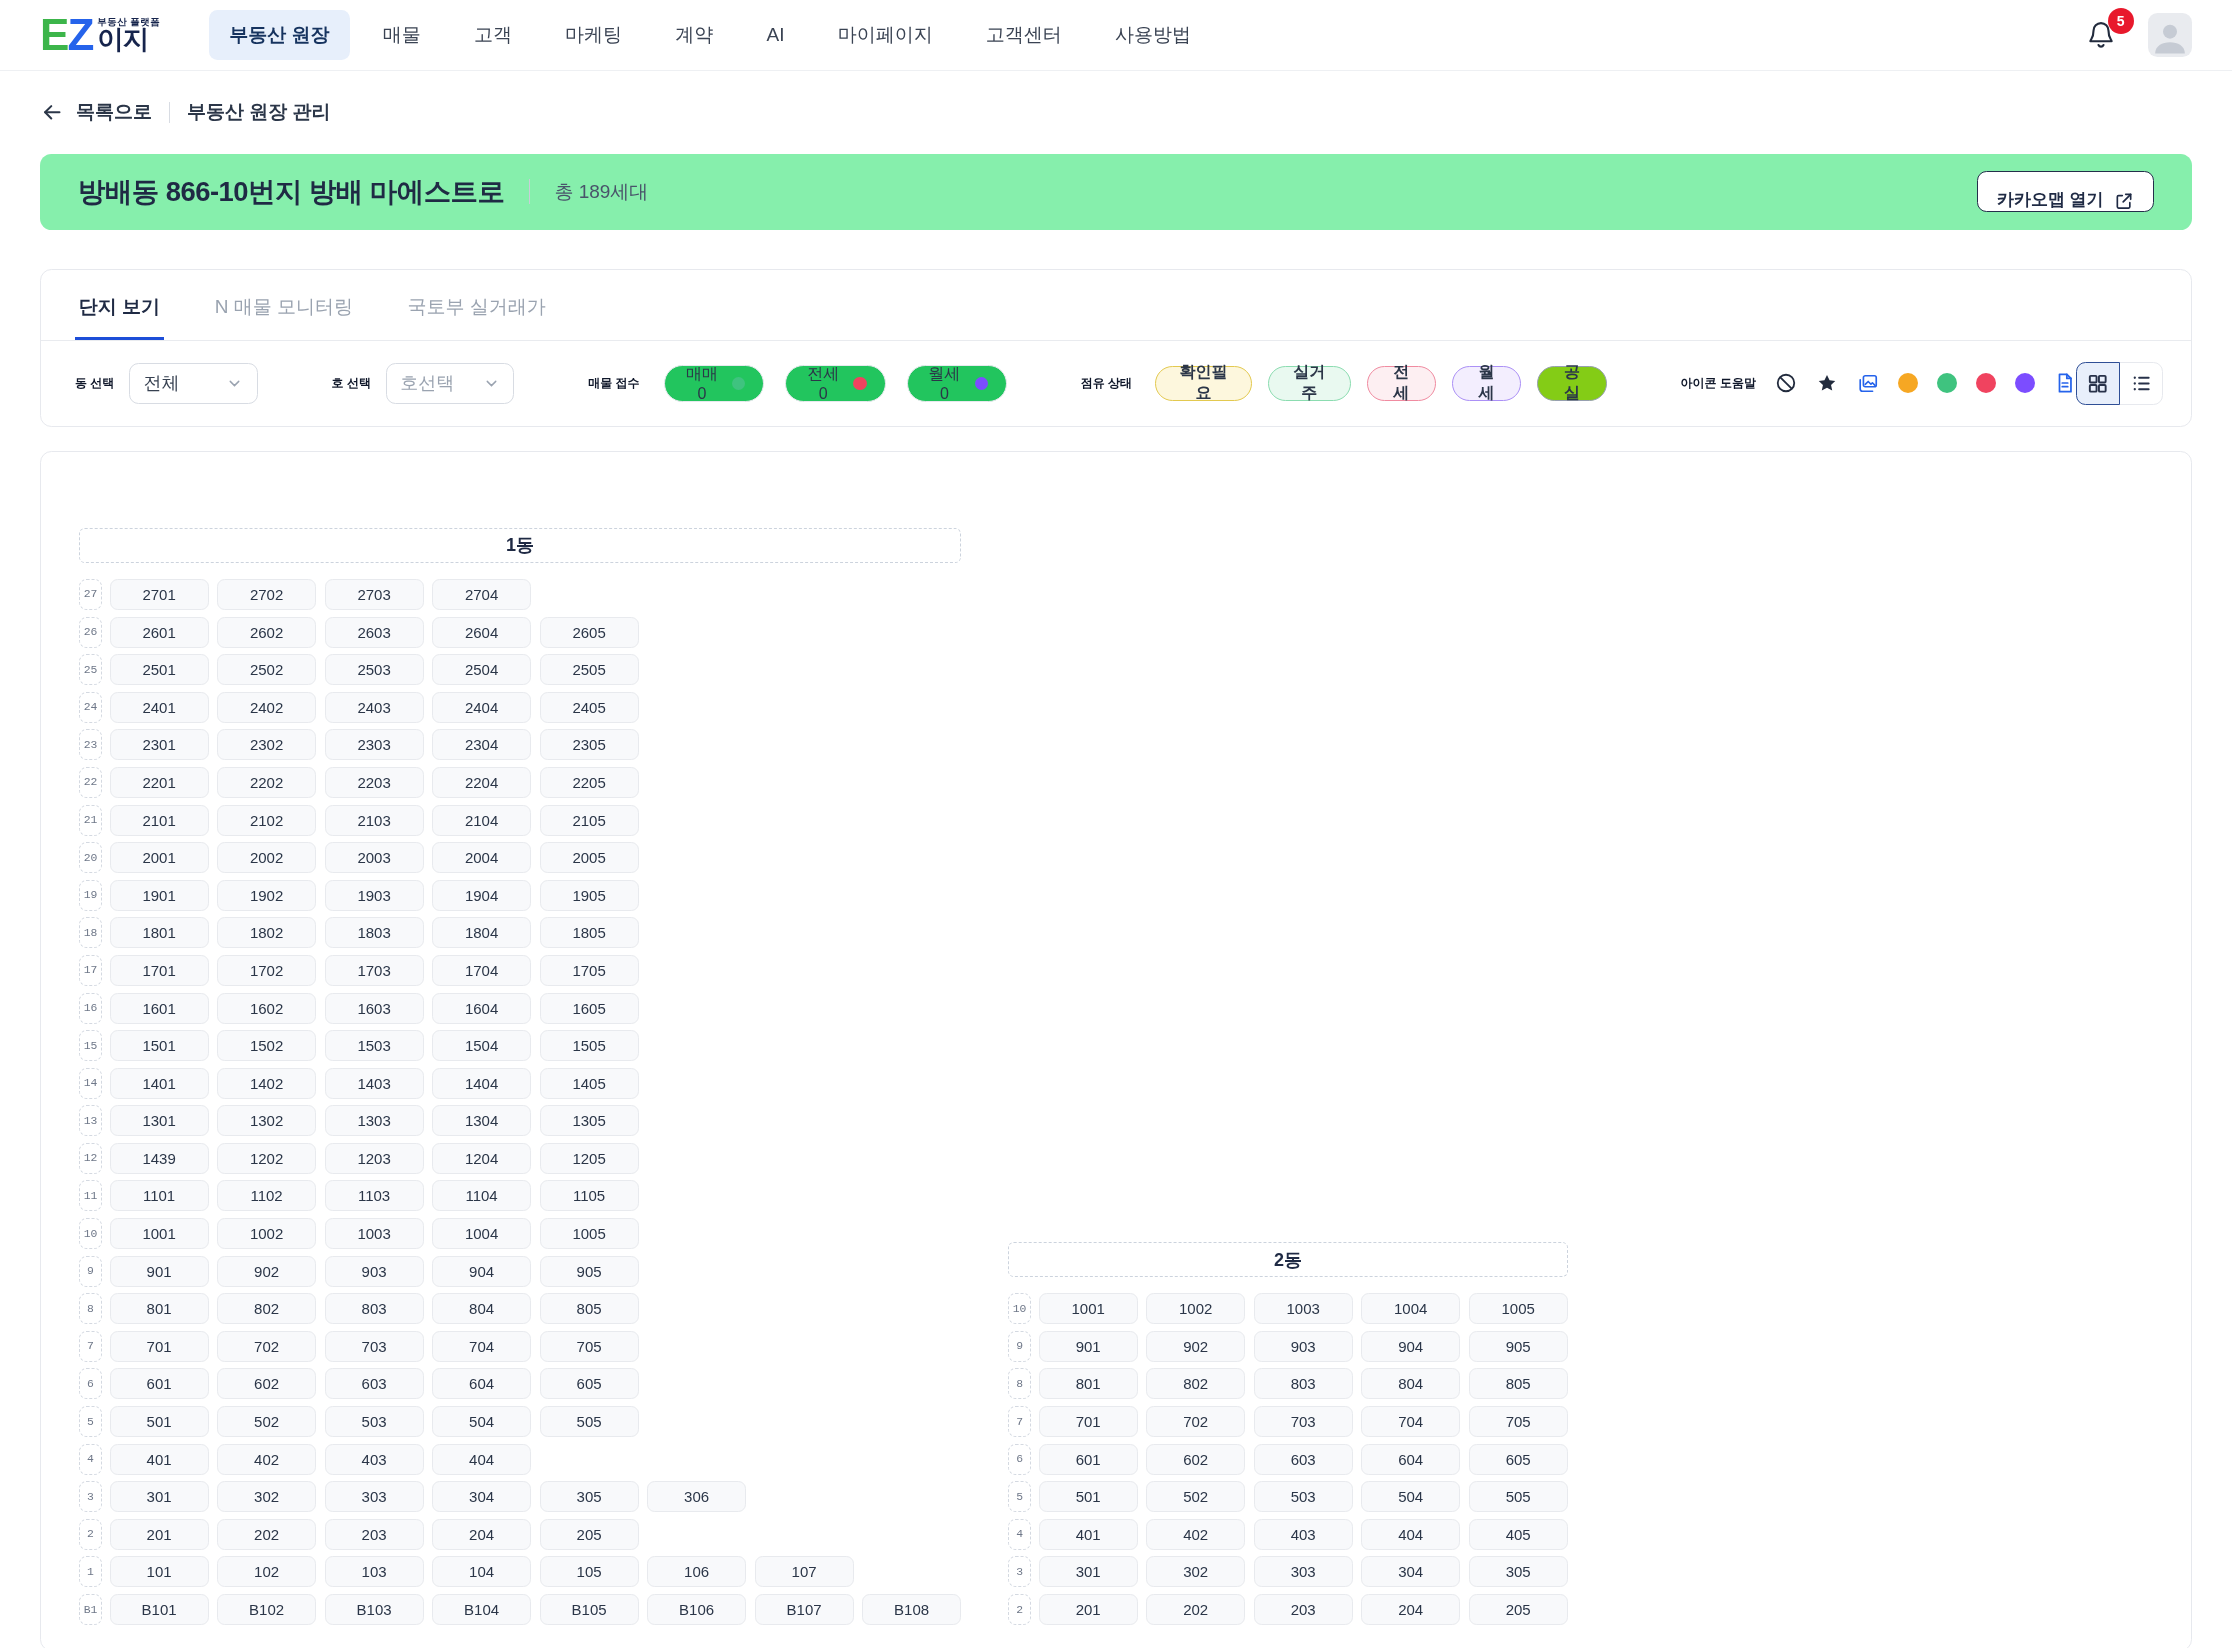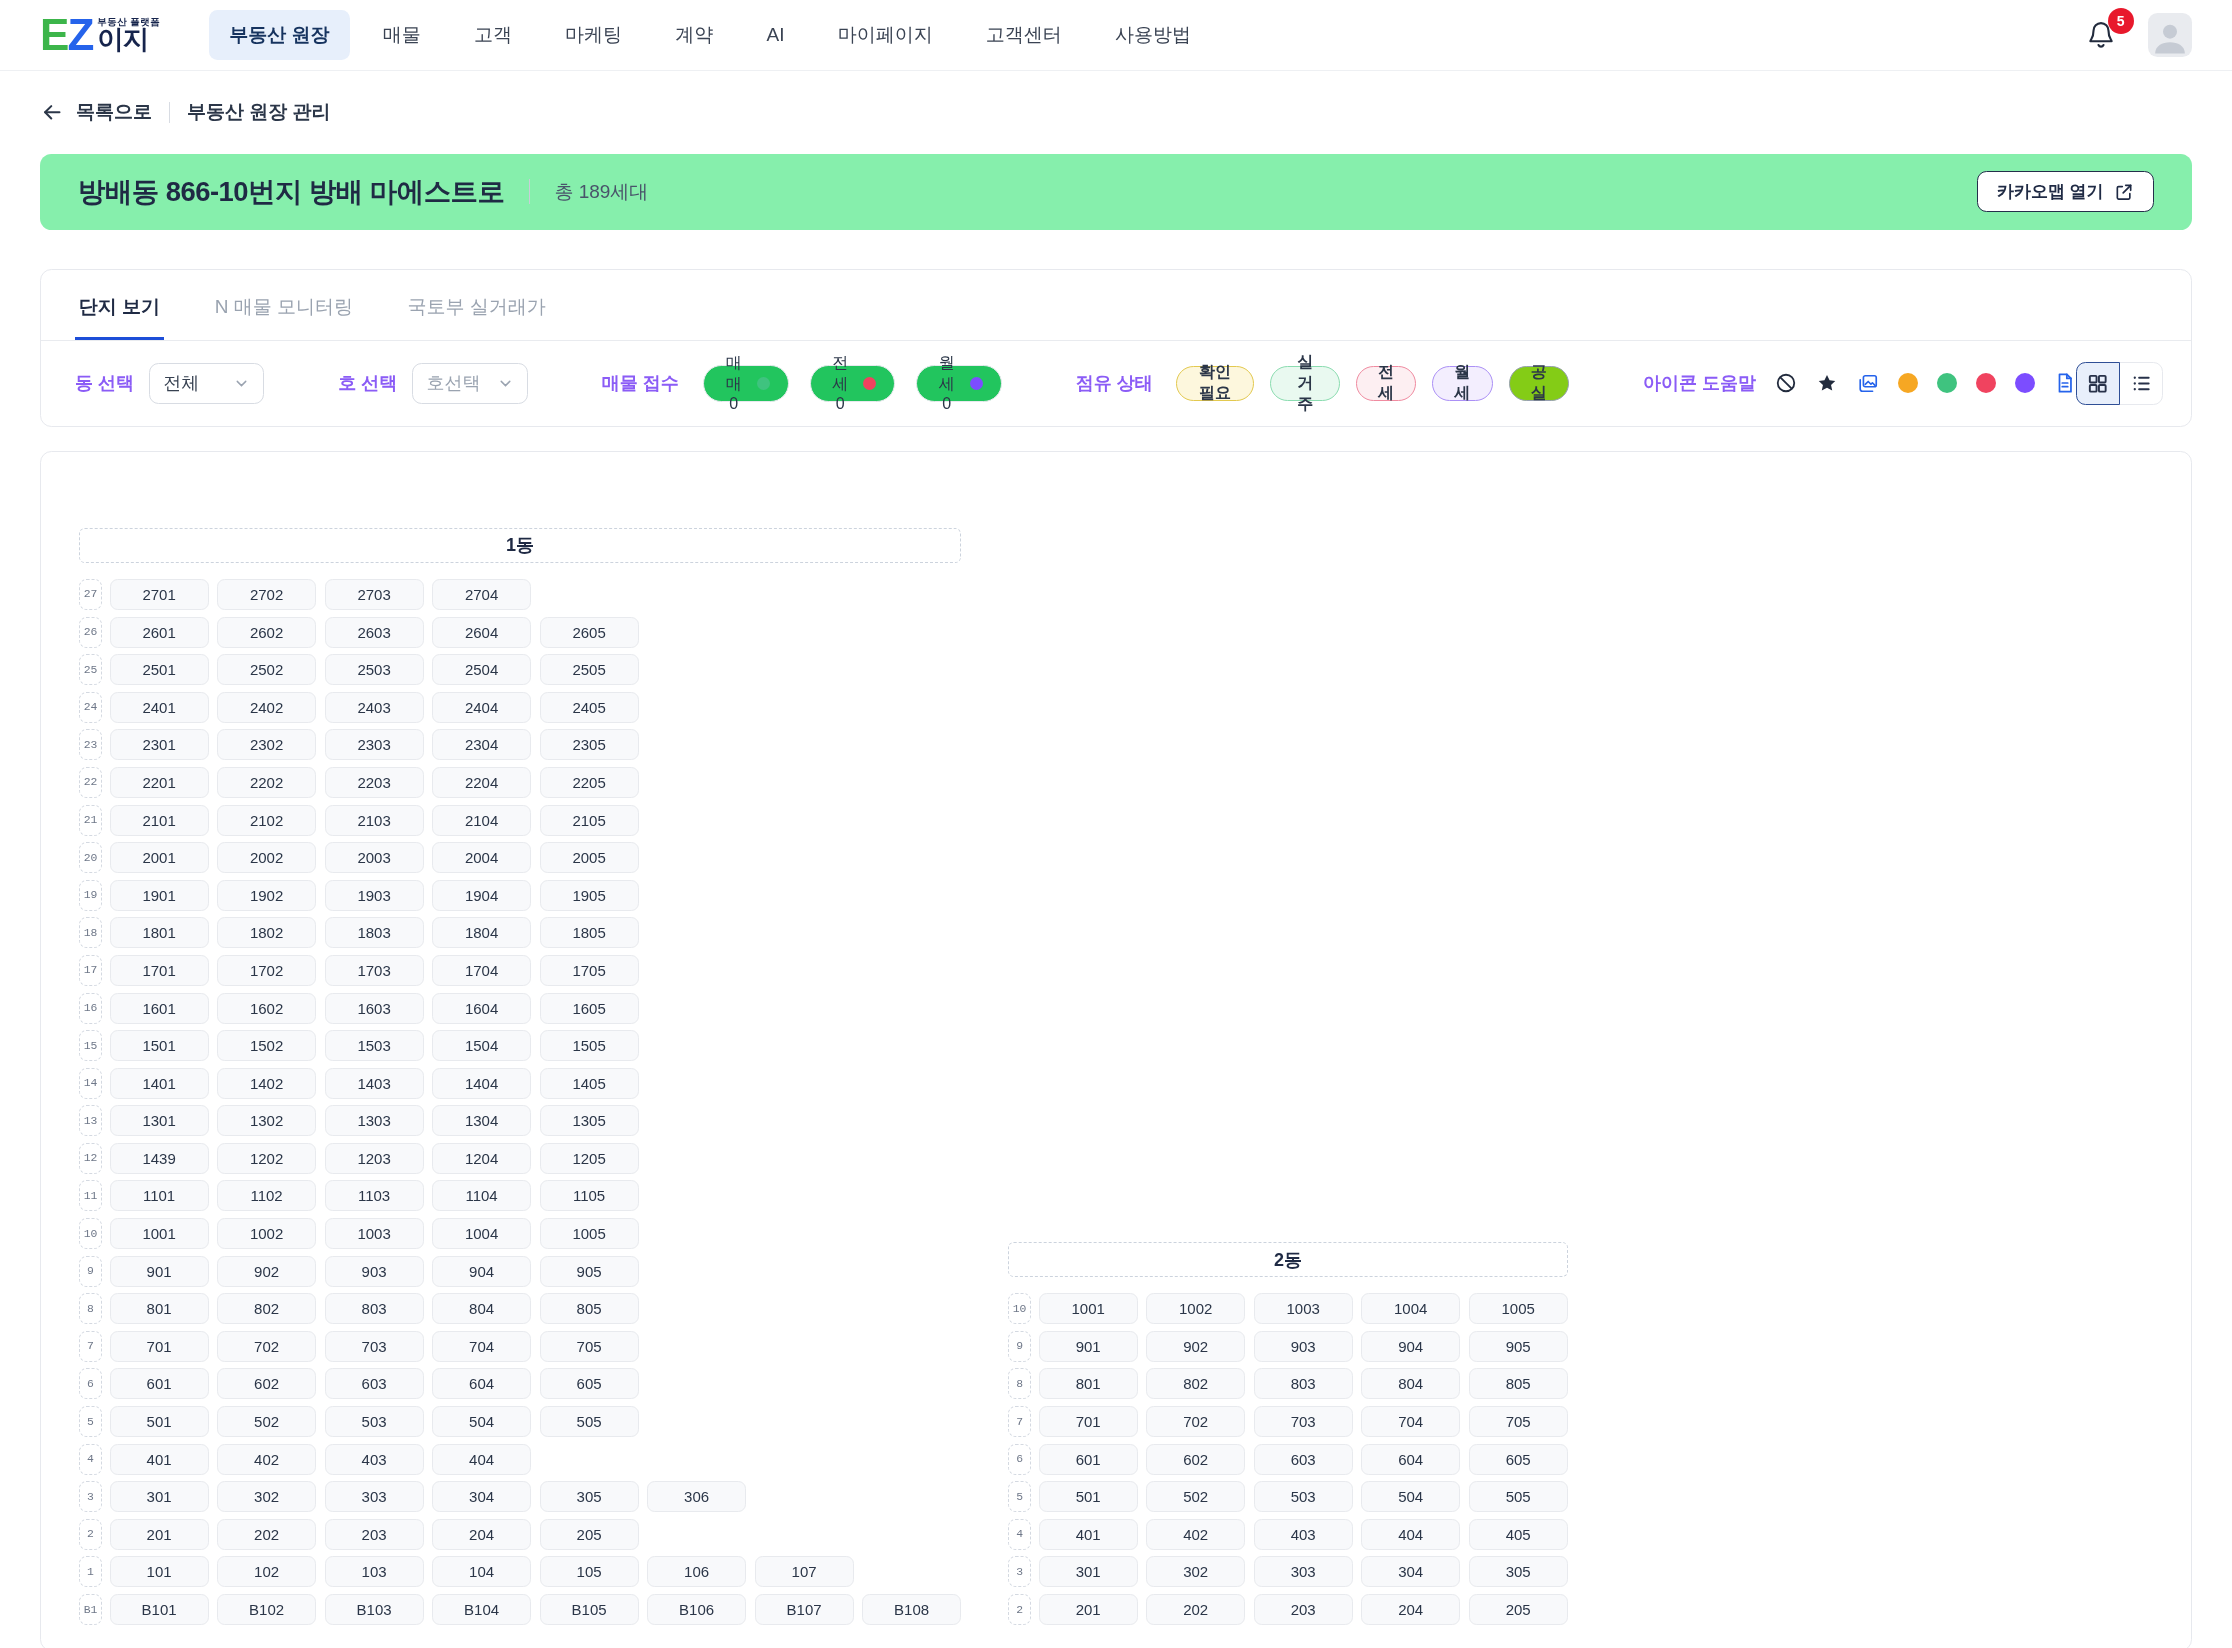--- a/index.html
+++ b/index.html
@@ -29,32 +29,32 @@
   .bc-back { display:flex; align-items:center; gap:11.4px; font-size:19px; font-weight:600; color:#2b3648; background:none; border:none; }
   .bc-sep { width:0.9px; height:21px; background:#d8dce3; }
   .bc-current { font-size:19px; font-weight:600; color:#2b3648; }
 
   
   .band { margin:7.6px 40px 0; height:76px; background:#86efac; border-radius:11.4px; display:flex; align-items:center; padding:0 38px; }
   .band-title { font-size:27.4px; font-weight:800; color:#1f2a44; letter-spacing:-0.5px; }
   .band-sep { width:0.9px; height:24.6px; background:#c9ced8; margin:0 24.6px; }
   .band-sub { font-size:19px; font-weight:500; color:#49536a; }
   .kakao-btn { margin-left:auto; height:41px; padding:0 19px; background:#fff; border:0.9px solid #242f4b; border-radius:9.5px;
-    display:flex; align-items:center; gap:10.4px; font-size:17px; font-weight:600; color:#1f2a44; }
+    display:flex; align-items:flex-end; gap:10.4px; font-size:17px; font-weight:600; color:#1f2a44; }
 
   
   .card { margin:0 40px; border:0.9px solid #e7e9ee; border-radius:11.4px; background:#fff; }
   .tabs-card { margin-top:39px; }
   .tabs { display:flex; gap:47px; padding:0 34px; border-bottom:0.9px solid #e9ebef; }
   .tab { background:none; border:none; position:relative; padding:24px 3.8px 20px; font-size:19px; color:#9aa3b0; white-space:nowrap; }
   .tab.active { color:#1f2a44; font-weight:800; }
   .tab.active::after { content:""; position:absolute; left:0; right:0; bottom:-0.9px; height:3.8px; background:var(--accent,#1d4ed8); }
 
   .filter-row { display:flex; align-items:center; padding:21px 28px 21px 34px; }
-  .f-label { font-size:18px; font-weight:700; color:#8b5cf6; white-space:nowrap; }
+  .f-label { font-size:12px; font-weight:700; color:#0f172a; white-space:nowrap; }
   .select { width:135px; height:41px; margin-left:15px; background:#fff; border:0.9px solid #d8dce3; border-radius:9.5px;
     display:flex; align-items:center; justify-content:space-between; padding:0 13.2px; font-size:18px; color:#374151; }
   .select .ph { color:#9aa3b0; }
   .chev { width:17px; height:17px; color:#9aa3b0; flex:none; }
   .gap-xl { width:74px; flex:none; }
   .pills { display:flex; gap:21px; margin-left:24.6px; }
   .pill { height:37px; background:#22c55e; border:0.9px solid #e7e9ee; border-radius:19px; display:flex; align-items:center; gap:11.4px;
     padding:0 18px; font-size:16px; font-weight:500; color:#2b3648; }
   .dot { width:13.2px; height:13.2px; border-radius:50%; flex:none; }
   .obadges { display:flex; gap:16px; margin-left:23px; }

